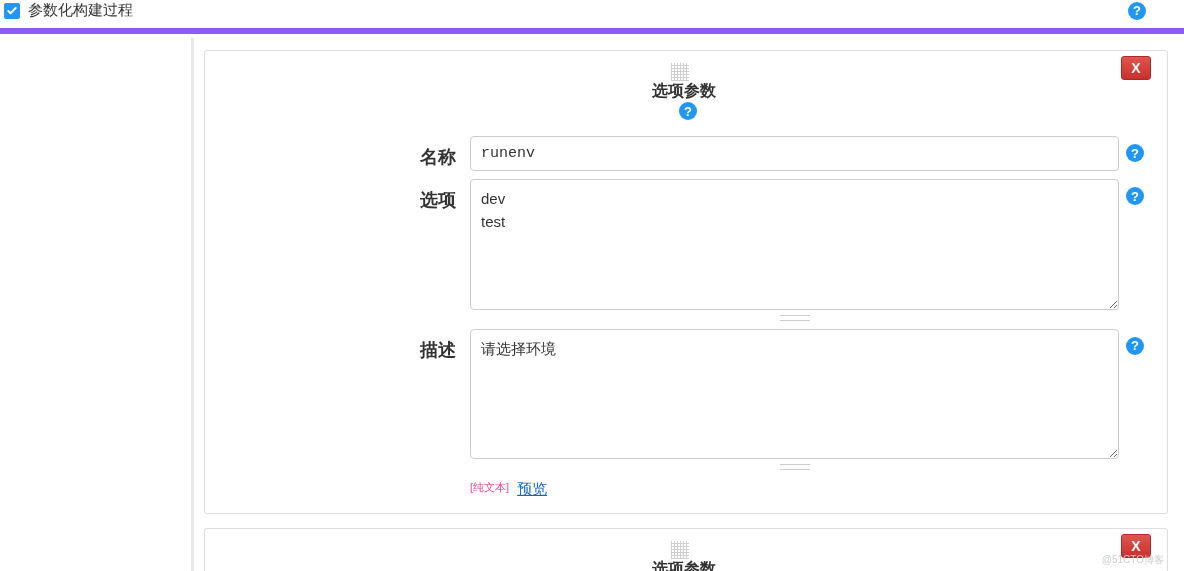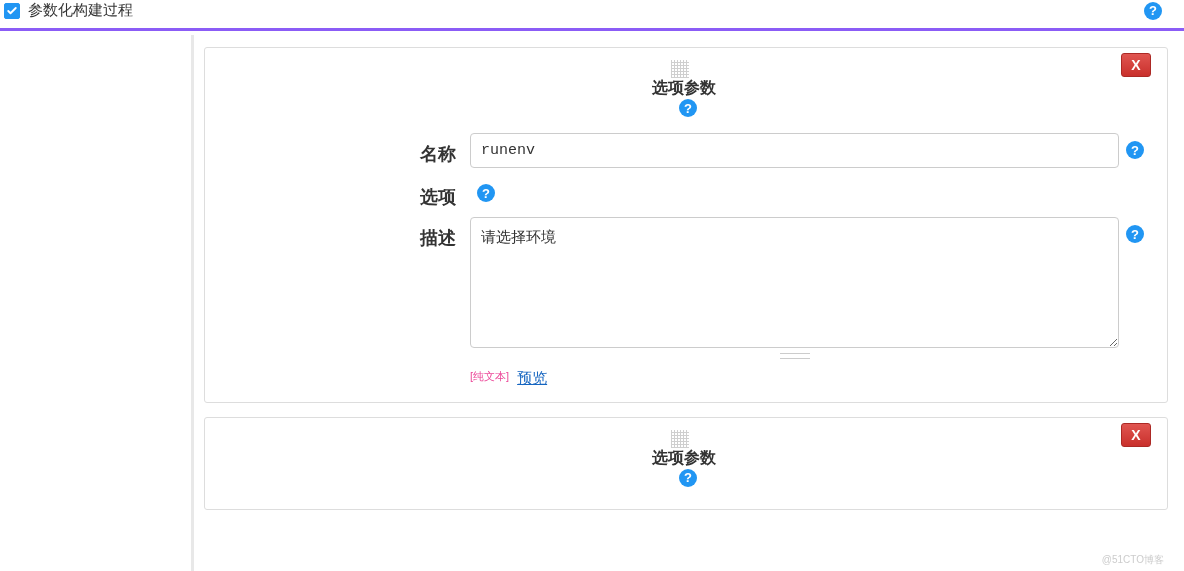--- a/index.html
+++ b/index.html
@@ -12,22 +12,22 @@
       font-size: 15px;
       background: #fff;
       color: #333;
       width: 1184px;
       height: 571px;
       overflow: hidden;
     }
     .header-row {
       display: flex;
       align-items: center;
-      padding: 1px 0 8px 4px;
-      border-bottom: 3px solid #8b5cf6;
+      padding: 1px 16px 8px 4px;
+      border-bottom: 6px solid #8b5cf6;
     }
     .checkbox-wrap {
       width: 16px;
       height: 16px;
       border: 1px solid #2196F3;
       background: #2196F3;
       display: flex;
       align-items: center;
       justify-content: center;
       margin-right: 8px;
@@ -237,20 +237,25 @@
         <div class="form-control">
           <input type="text" class="text-input" value="runenv" style="">
         </div>
         <div class="form-help">
           <div class="help-icon">?</div>
         </div>
       </div>
 
       <div class="form-row">
         <div class="form-label">选项</div>
+        <div class="form-control">
+          <textarea class="textarea-input" rows="5" style="">dev
+test</textarea>
+          <div class="textarea-handle-bar"></div>
+        </div>
         <div class="form-help">
           <div class="help-icon">?</div>
         </div>
       </div>
 
       <div class="form-row">
         <div class="form-label">描述</div>
         <div class="form-control">
           <textarea class="textarea-input" rows="5" style="">请选择环境</textarea>
           <div class="textarea-handle-bar"></div>

